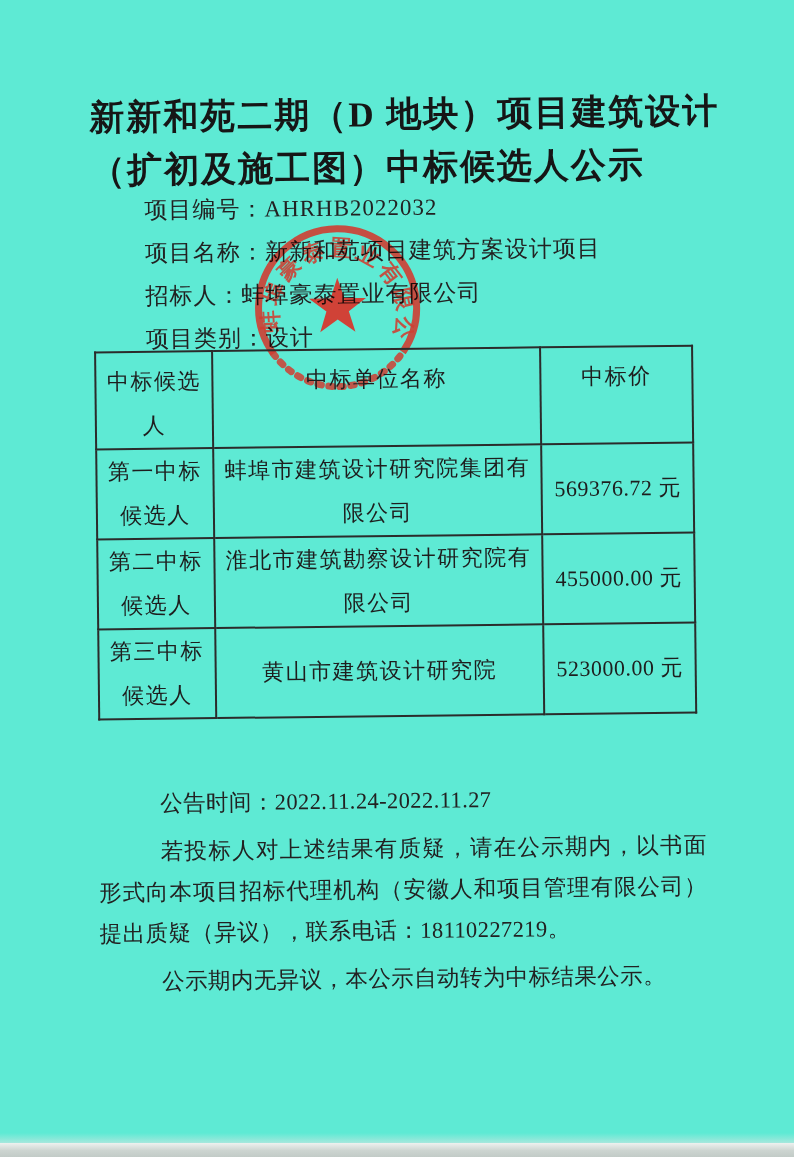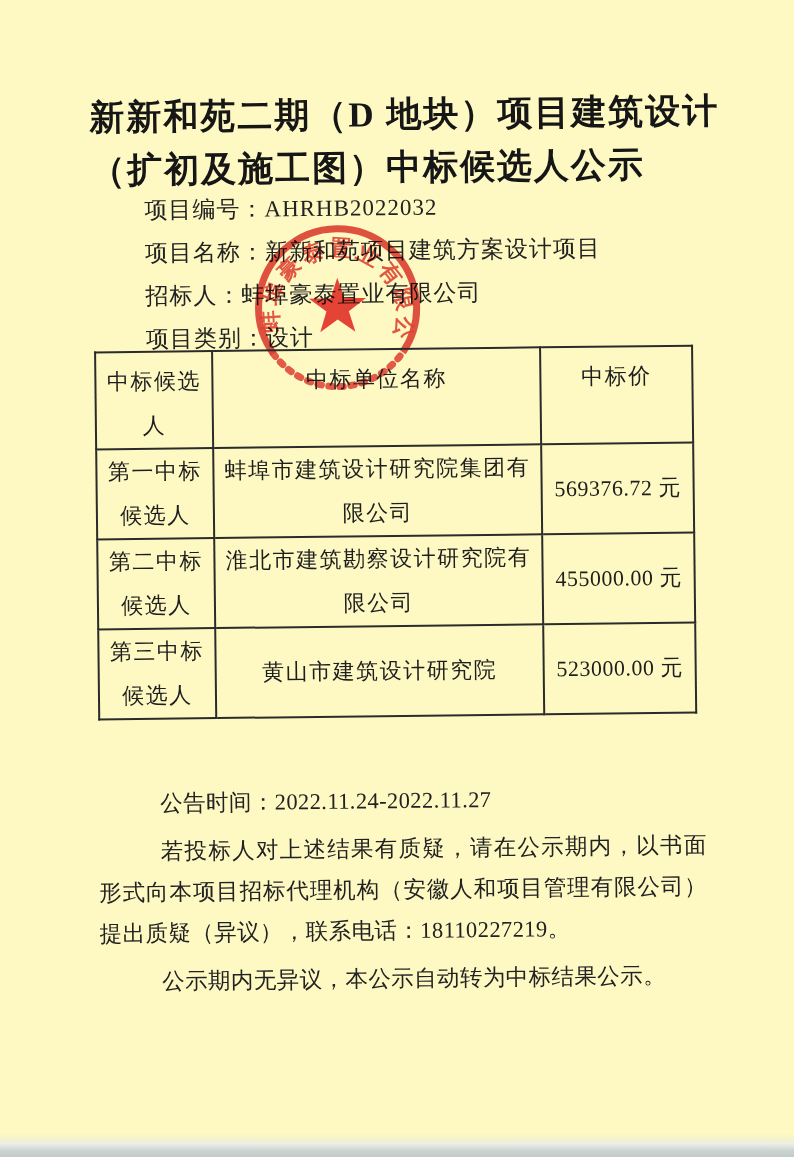--- a/index.html
+++ b/index.html
@@ -5,21 +5,21 @@
   * { margin: 0; padding: 0; box-sizing: border-box; }
   html, body { width: 794px; }
   body {
     font-family: "Liberation Serif", "DejaVu Serif", serif;
     background: #ffffff;
   }
   .page {
     position: relative;
     width: 794px;
     height: 1157px;
-    background: #fef9c3;
+    background: #5eead4;
     overflow: hidden;
     color: #1c1c1c;
   }
   .doc {
     position: absolute;
     inset: 0;
     transform: rotate(-0.65deg);
     transform-origin: 397px 520px;
   }
   

